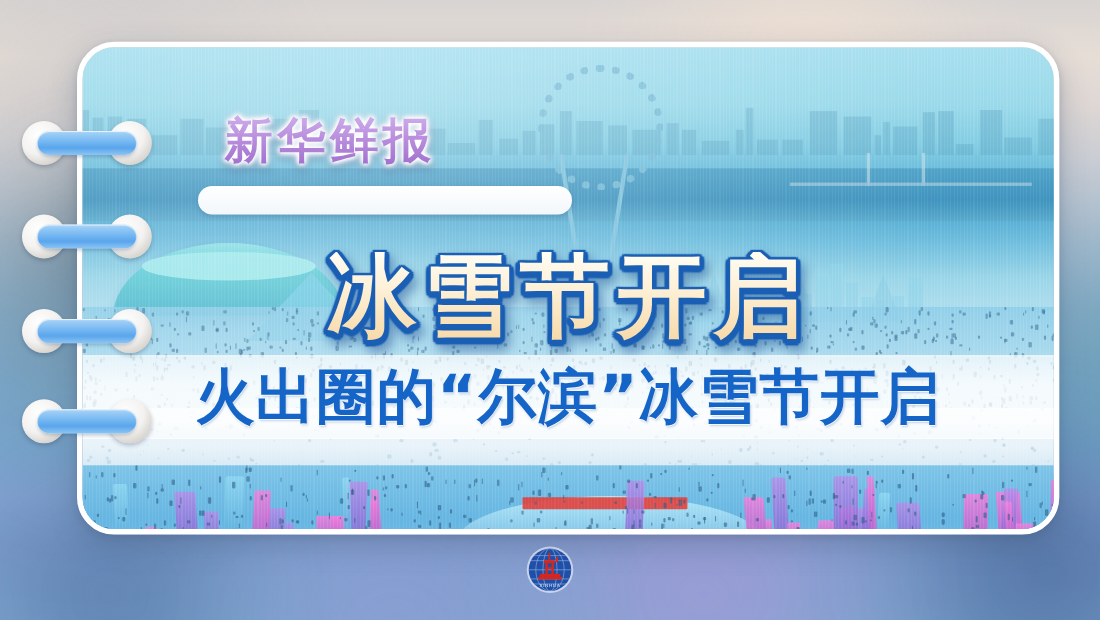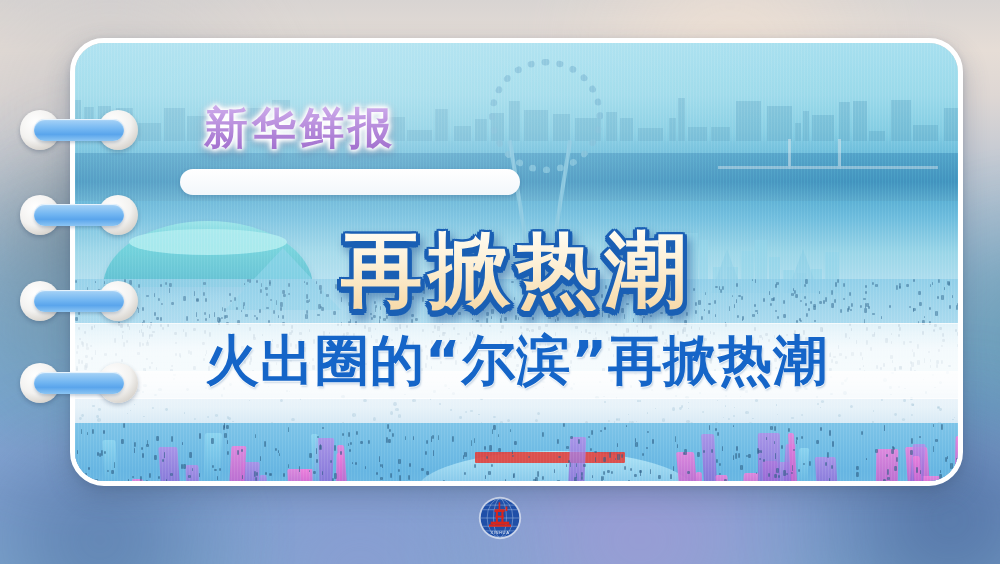--- a/index.html
+++ b/index.html
@@ -1828,25 +1828,25 @@
       <div class="tex"></div>
       <div class="haze"></div>
     </div>
 
     <div id="kicker">
       <div class="kicker-bar"></div>
       <div class="kicker-text">新华鲜报</div>
     </div>
 
     <div id="headline">
-      <span class="t">再掀热潮</span>
+      <span class="t">冰雪节开启</span>
     </div>
 
     <div id="subband">
-      <div id="subtitle">火出圈的“尔滨”再掀热潮</div>
+      <div id="subtitle">火出圈的“尔滨”冰雪节开启</div>
     </div>
   </div>
 
   <div class="ring" style="left:20px;top:110px">
     <div class="cap l"></div>
     <div class="cap r"></div>
     <div class="bar"></div>
   </div>
   <div class="ring" style="left:20px;top:195px">
     <div class="cap l"></div>

